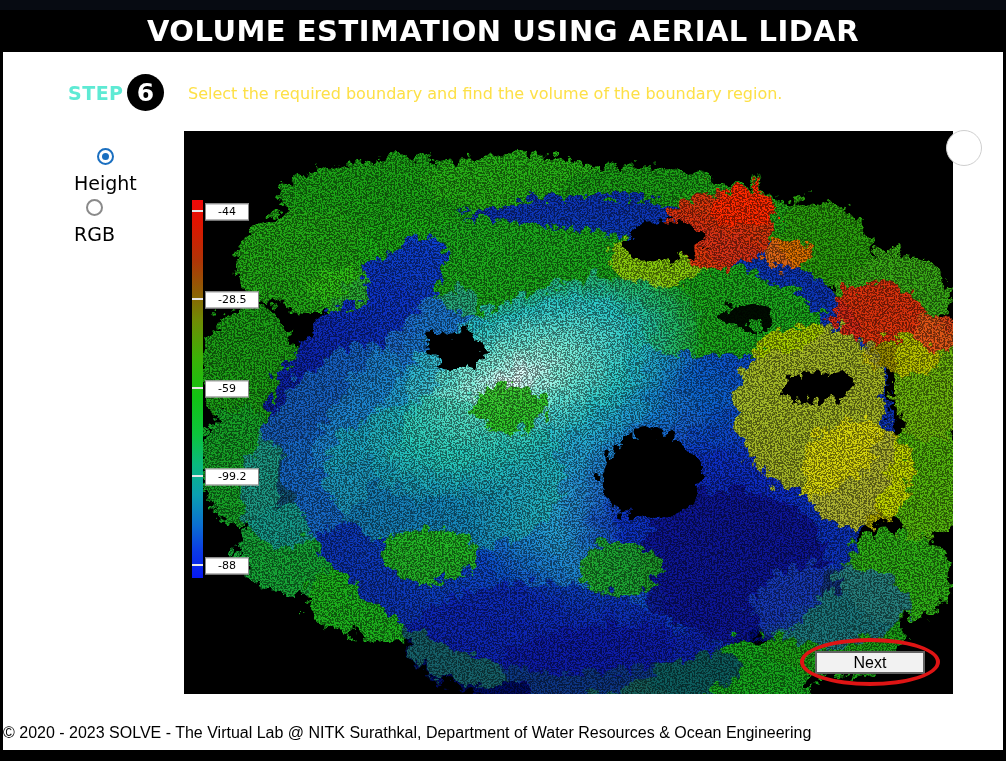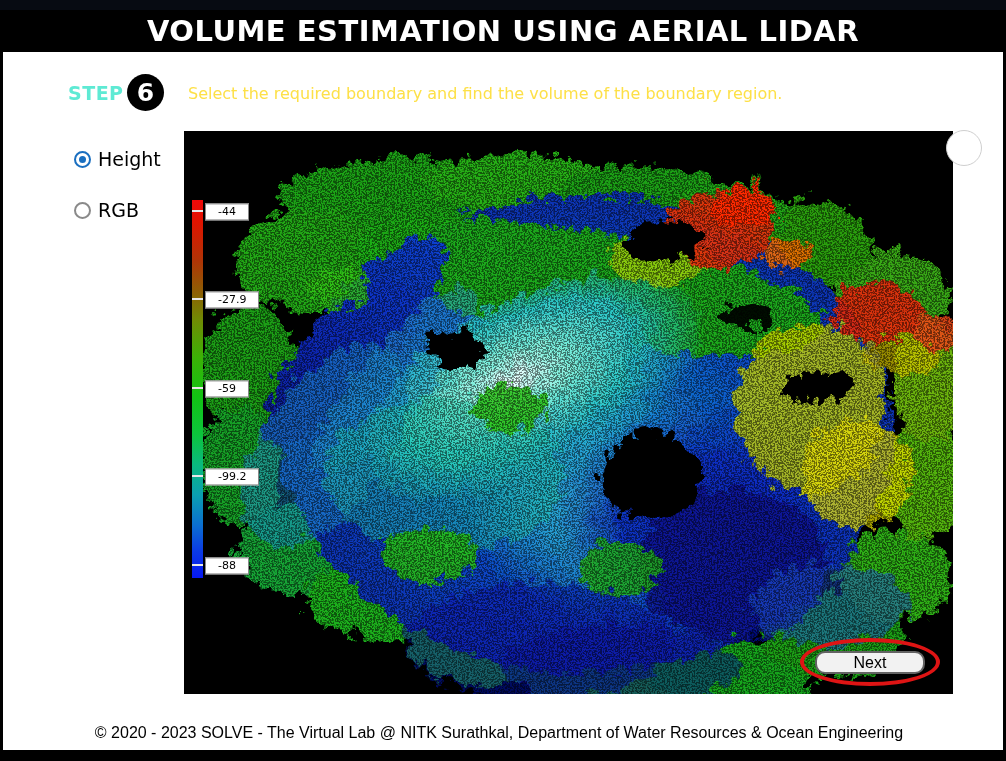--- a/index.html
+++ b/index.html
@@ -17,46 +17,46 @@
           display:flex;align-items:center;justify-content:center;}
   .header .title{color:#fff;font-size:29px;font-weight:bold;letter-spacing:.5px;white-space:nowrap;}
   .content{position:absolute;left:3px;top:52px;width:1000px;height:698px;background:#fff;}
   
   .step-label{position:absolute;left:68px;top:82px;font-size:19px;font-weight:bold;color:#5eead4;letter-spacing:.5px;}
   .step-badge{position:absolute;left:127px;top:74px;width:37px;height:37px;border-radius:50%;background:#000;
               display:flex;align-items:center;justify-content:center;}
   .step-badge span{color:#fff;font-size:25px;font-weight:bold;line-height:1;}
   .instruction{position:absolute;left:188px;top:84px;font-size:16px;color:#fde047;}
   
-  .radio-row{position:absolute;display:flex;align-items:center;gap:7px;cursor:default;}
+  .radio-row{position:absolute;display:flex;align-items:center;gap:7px;cursor:default;flex-direction:column;}
   .radio-row.r1{left:74px;top:148px;}
   .radio-row.r2{left:74px;top:199px;}
   .radio-outer{width:13px;height:13px;border-radius:50%;background:#fff;border:2px solid #8a8a8a;
                display:flex;align-items:center;justify-content:center;}
   .radio-outer.sel{border-color:#1a6fc0;}
   .radio-dot{width:7px;height:7px;border-radius:50%;background:#1a6fc0;}
   .radio-label{font-size:19px;color:#000;}
   
   .viewer{position:absolute;left:184px;top:131px;width:769px;height:563px;background:#000;}
   .viewer svg{position:absolute;left:0;top:0;}
   .colorbar{position:absolute;left:8px;top:69px;width:11px;height:378px;
     background:linear-gradient(180deg,#f00909 0%,#e01400 6%,#b03406 16%,#8f5d04 24%,#6f8c04 32%,
       #3ab306 42%,#12c313 52%,#0cc43c 62%,#0ab97e 70%,#0b9fb0 78%,#0b6fd0 86%,#0b3ae4 93%,#0618f2 100%);}
   .cb-tickline{position:absolute;left:0;width:11px;height:2px;background:#e8e8e8;}
   .cb-label{position:absolute;left:21px;transform:translateY(-50%);background:#fff;border:1px solid #888;
             color:#000;font-size:11px;padding:1px 12px;line-height:1.2;white-space:nowrap;}
   .corner-circle{position:absolute;left:946px;top:130px;width:34px;height:34px;border-radius:50%;
                  background:#fff;border:1px solid #cfcfcf;z-index:6;}
   .next-btn{position:absolute;left:631px;top:520px;width:110px;height:23px;background:#f2f2f2;
-            border:2px solid #636363;border-radius:10px;color:#000;font-size:16px;
+            border:2px solid #636363;border-radius:0;color:#000;font-size:16px;
             font-family:"Liberation Sans",sans-serif;display:flex;align-items:center;justify-content:center;
             box-sizing:border-box;z-index:3;}
   .next-ellipse{position:absolute;left:616px;top:507px;width:140px;height:48px;border:4px solid #de1414;
                 border-radius:50%;box-sizing:border-box;z-index:4;pointer-events:none;}
-  .footer{position:absolute;left:3px;top:724px;width:992px;text-align:center;font-size:16px;color:#000;
+  .footer{position:absolute;left:3px;top:724px;width:992px;font-size:16px;color:#000;
           font-family:"Liberation Sans",sans-serif;}
 </style>
 </head>
 <body>
 
 <div class="page">
   <div class="star-strip"></div>
 
   <div class="header">
     <div class="title">VOLUME ESTIMATION USING AERIAL LIDAR</div>
@@ -189,21 +189,21 @@
     </svg>
 
     <div class="colorbar">
       <div class="cb-tickline" style="top:10px"></div>
       <div class="cb-tickline" style="top:98px"></div>
       <div class="cb-tickline" style="top:187px"></div>
       <div class="cb-tickline" style="top:275px"></div>
       <div class="cb-tickline" style="top:364px"></div>
     </div>
     <div class="cb-label" style="top:81px">-44</div>
-    <div class="cb-label" style="top:169px">-27.9</div>
+    <div class="cb-label" style="top:169px">-28.5</div>
     <div class="cb-label" style="top:258px">-59</div>
     <div class="cb-label" style="top:346px">-99.2</div>
     <div class="cb-label" style="top:435px">-88</div>
 
     <div class="next-btn">Next</div>
     <div class="next-ellipse"></div>
   </div>
 
   <div class="corner-circle"></div>
 

